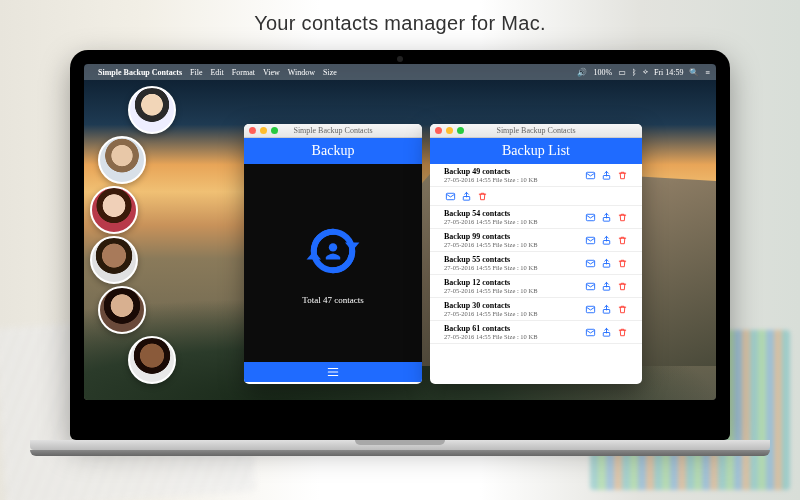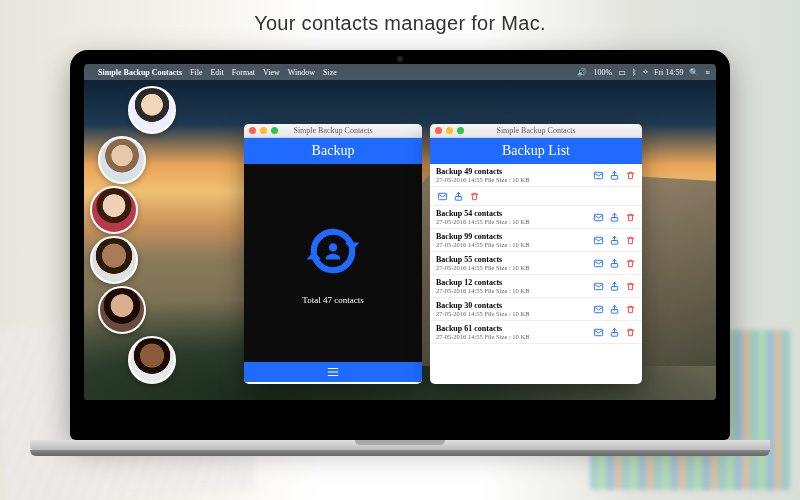--- a/index.html
+++ b/index.html
@@ -54,21 +54,21 @@
 .win-backup{left:160px;top:60px;width:178px;height:260px;}
 .backup-body{background:#0c0c0c;height:calc(100% - 14px - 28px - 20px);display:flex;flex-direction:column;align-items:center;justify-content:center;gap:14px;color:#fff;}
 .sync{width:60px;height:60px;position:relative;}
 .sync svg{width:100%;height:100%;}
 .backup-footer{height:20px;background:#1f6bff;display:flex;align-items:center;justify-content:center;}
 .backup-footer svg{width:14px;height:14px;}
 
 
 .win-list{left:346px;top:60px;width:212px;height:260px;}
 .list-body{height:calc(100% - 14px - 28px);overflow:hidden;}
-.row{display:flex;align-items:center;border-bottom:1px solid #eee;padding:3px 6px;gap:4px;}
+.row{display:flex;align-items:center;border-bottom:1px solid #eee;padding:3px 14px;gap:4px;}
 .row .txt{flex:1;min-width:0;}
 .row .t1{font-size:8px;font-weight:600;color:#000;}
 .row .t2{font-size:6.5px;color:#666;}
 .row .ic{width:12px;height:12px;display:flex;align-items:center;justify-content:center;}
 .row svg{width:11px;height:11px;}
 
 
 .lap-base{height:10px;background:linear-gradient(#e0e0e0,#bcbcbc);border-radius:0 0 4px 4px;position:relative;margin:0 -40px;}
 .lap-base::before{content:"";position:absolute;top:0;left:50%;transform:translateX(-50%);width:90px;height:5px;background:#a8a8a8;border-radius:0 0 6px 6px;}
 .lap-base::after{content:"";position:absolute;left:0;right:0;bottom:-6px;height:6px;background:linear-gradient(#888,#666);border-radius:0 0 40px 40px;}

